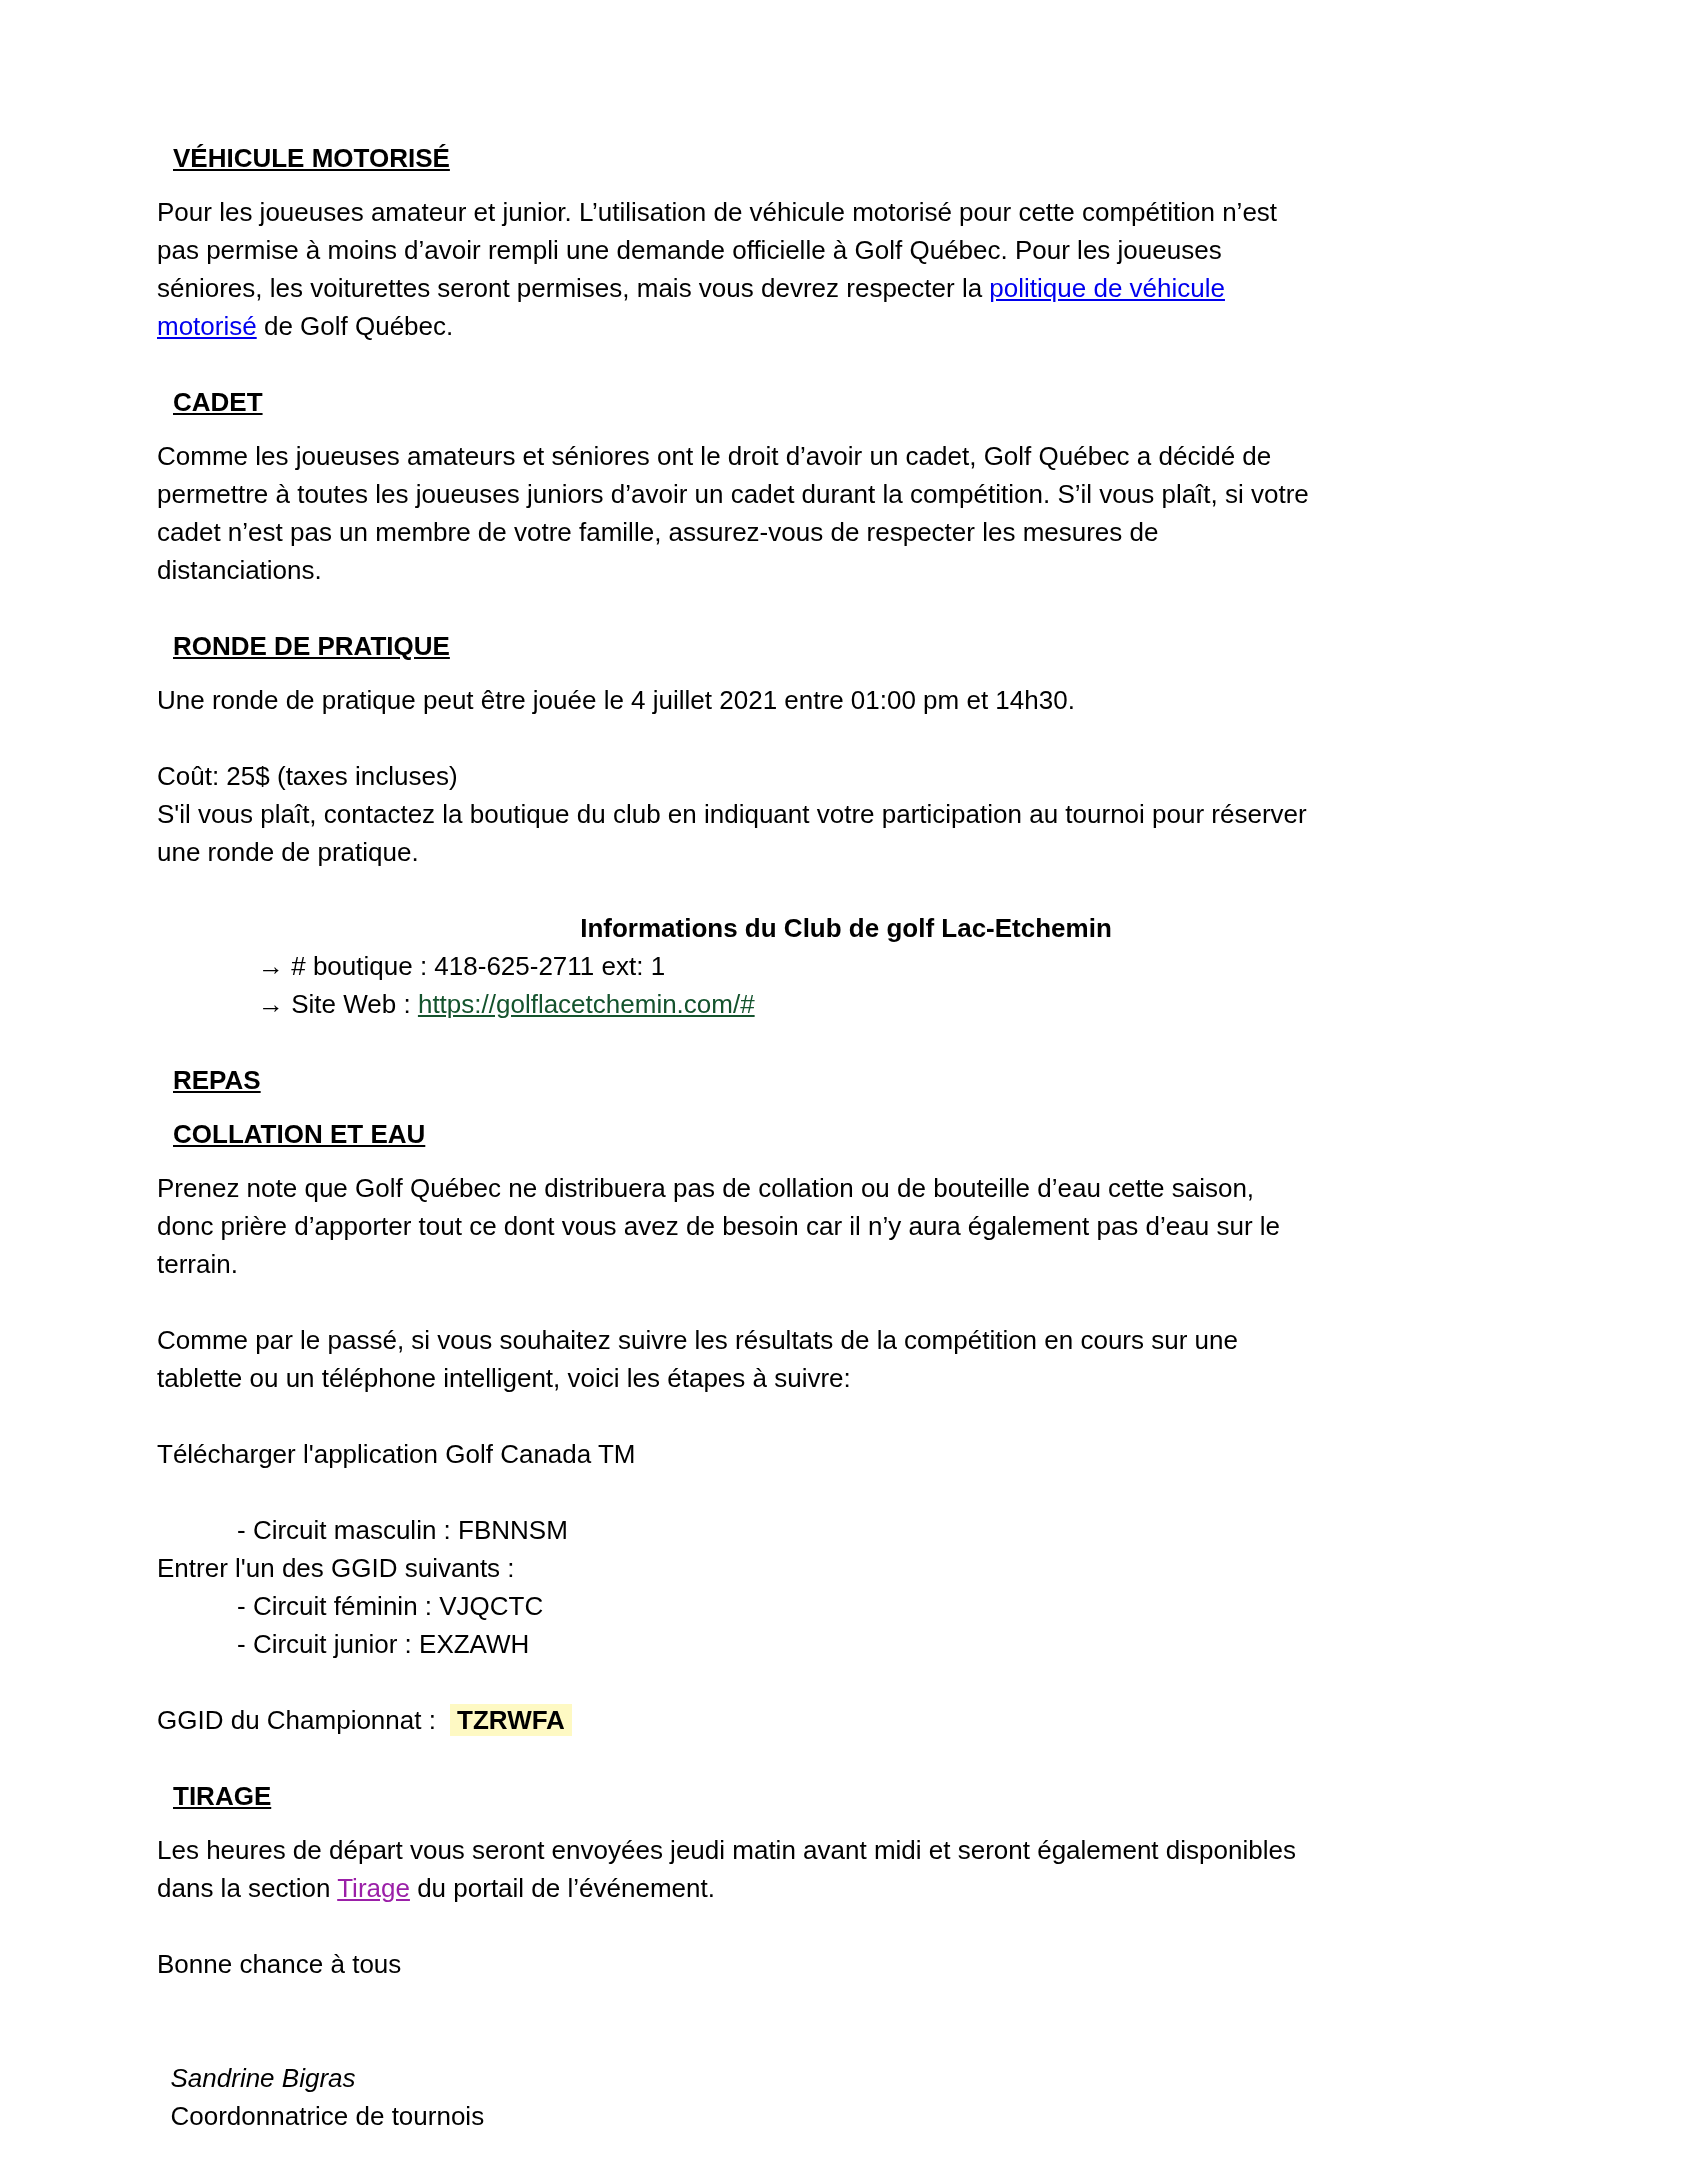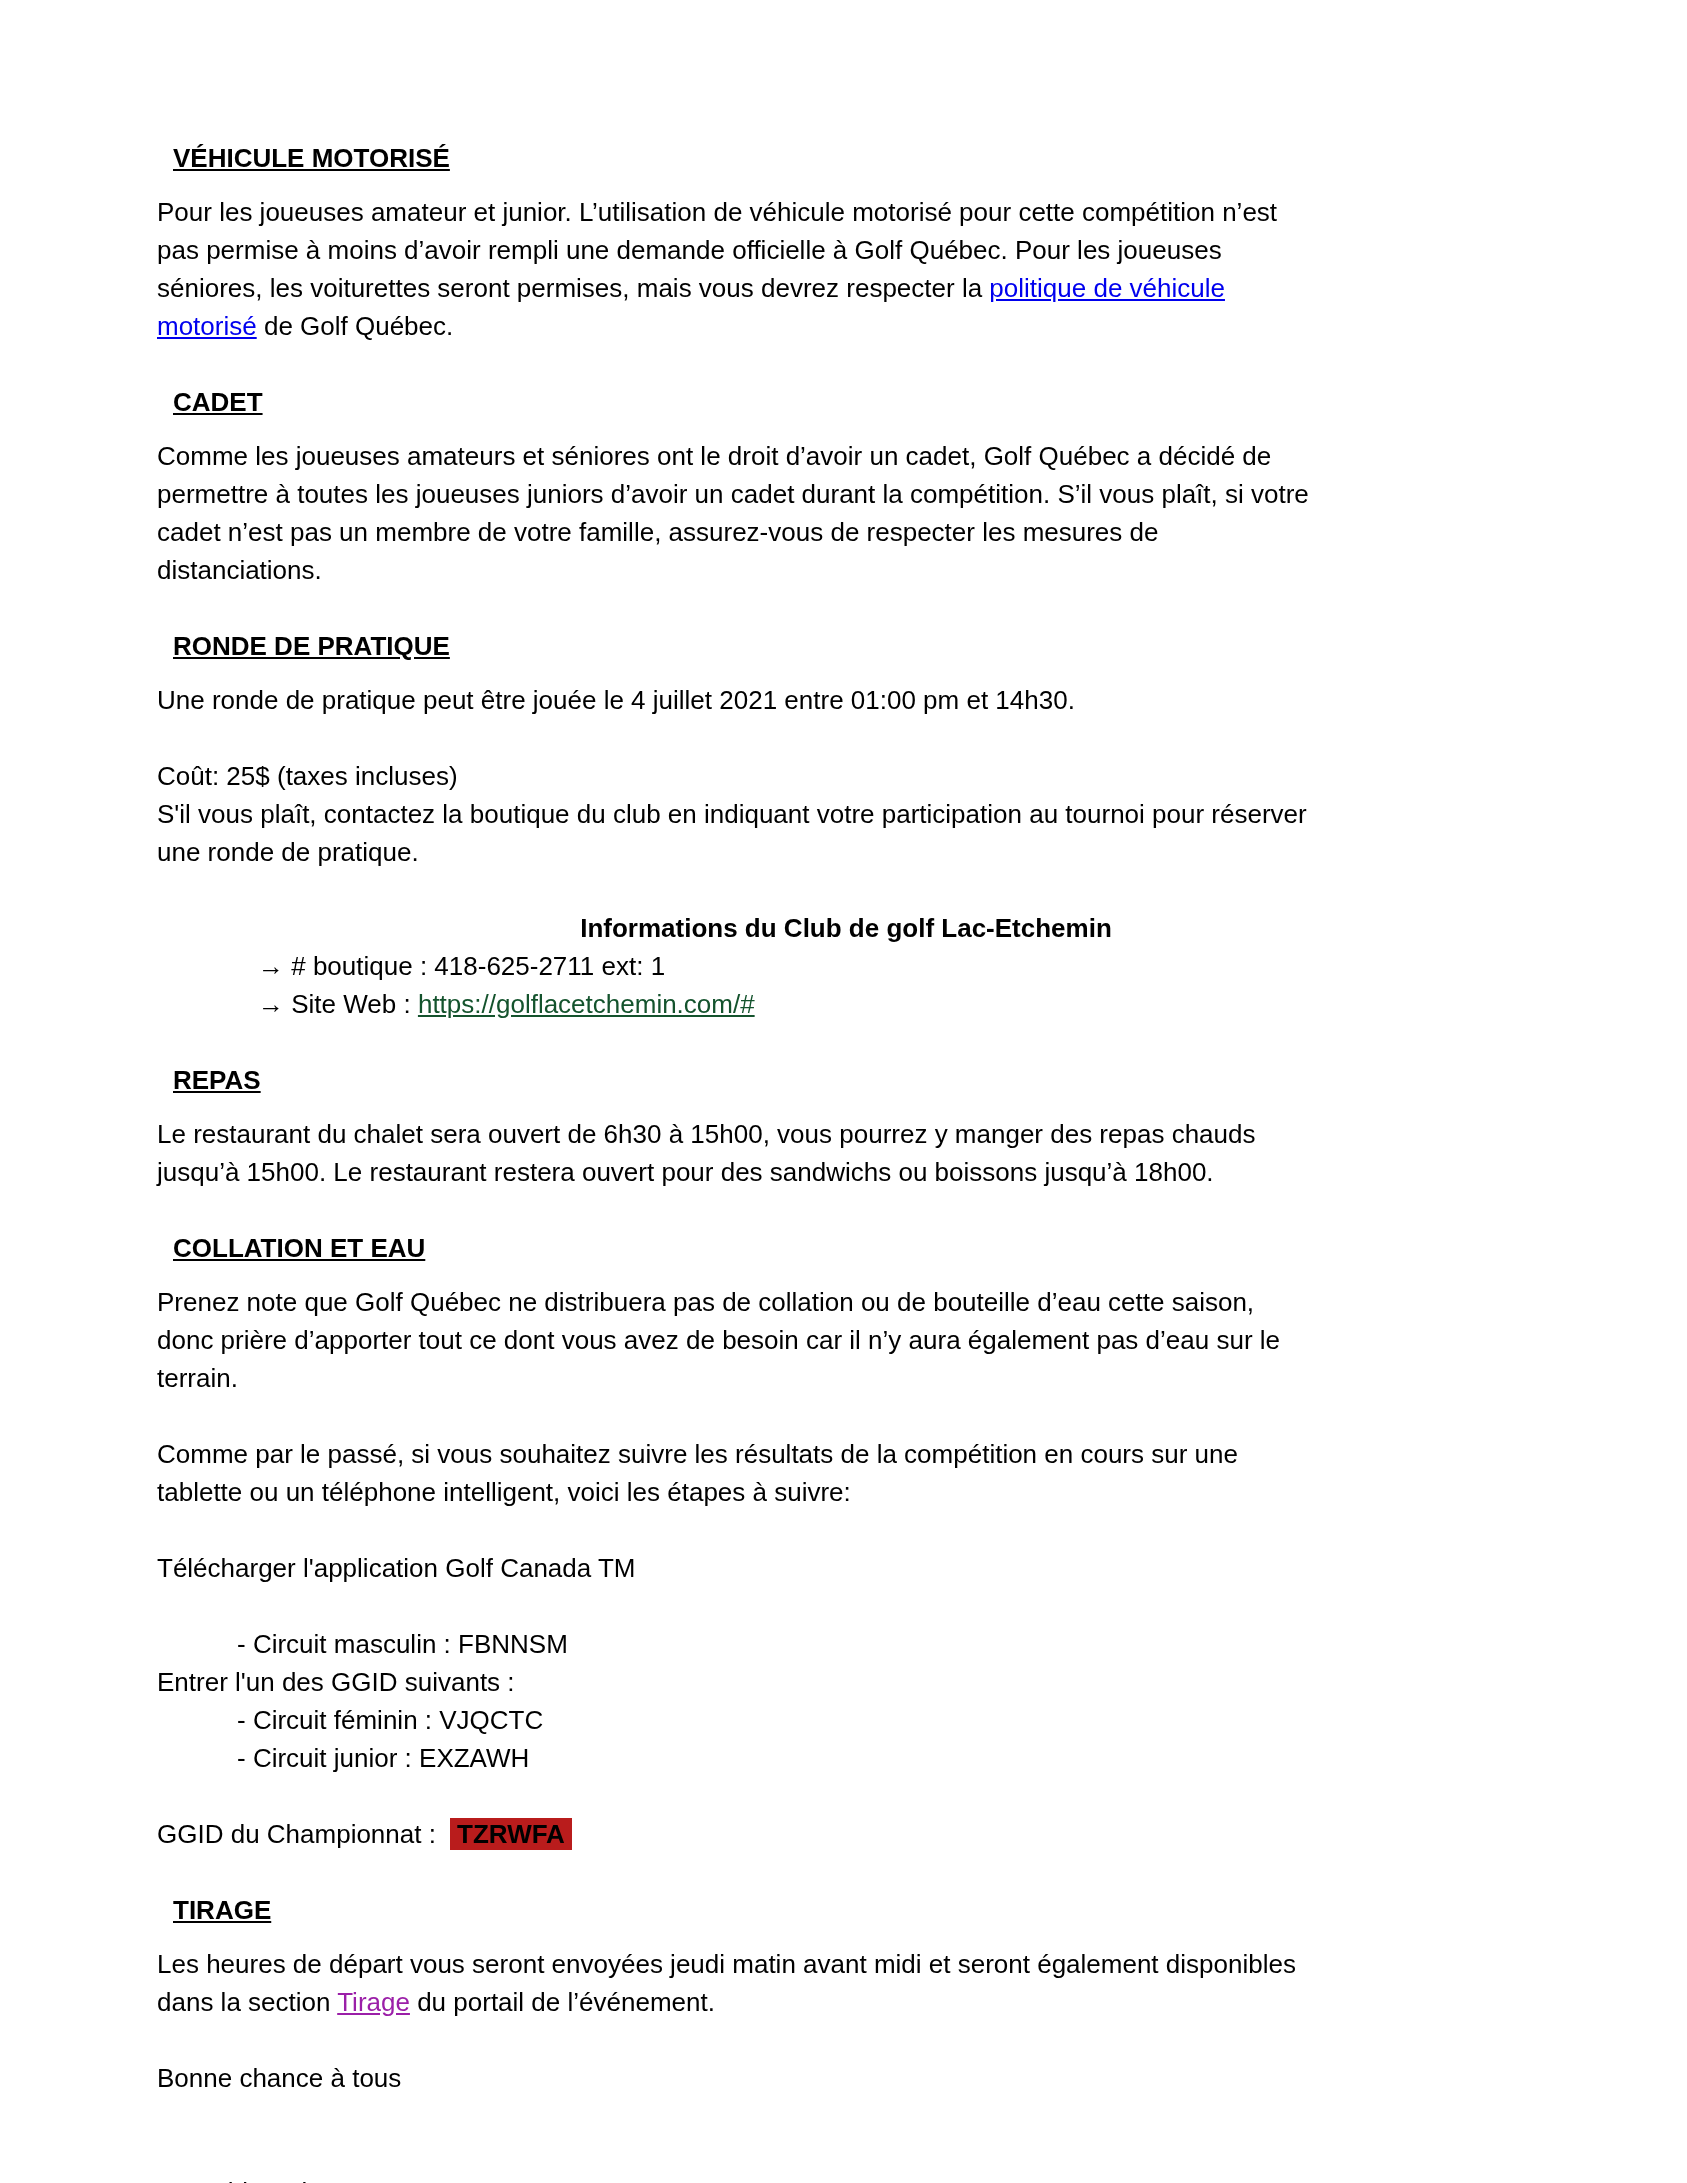--- a/index.html
+++ b/index.html
@@ -28,21 +28,21 @@
   .p0 { margin: 0; white-space: pre-wrap; }
   .bold { font-weight: 700; text-align: center; }
   .ind120 { margin-left: 101px; }
   .ind95  { margin-left: 80px; }
   a.lnk { text-decoration: underline; cursor: pointer; }
   a.blue   { color: #0000ee; }
   a.steel  { color: #14532d; }
   a.purple { color: #9b1fa8; }
   .ggid-val {
     font-weight: 700;
-    background: #b91c1c;
+    background: #fef9c3;
     padding: 0.8px 6.7px;
   }
   .sig { margin-left: 13.5px; }
   .sig-name { font-weight: 400; font-style: italic; white-space: pre-wrap; }
   .gap90 { height: 76px; }
 </style>
 </head>
 <body>
 
 <div class="doc">
@@ -65,22 +65,20 @@
 S'il vous plaît, contactez la boutique du club en indiquant votre participation au tournoi pour réserver
 une ronde de pratique.</p>
 
   <div>
     <div class="p0 bold">Informations du Club de golf Lac-Etchemin</div>
     <div class="p0 ind120">→ # boutique : 418-625-2711 ext: 1</div>
     <div class="p0 ind120 mb45"><span>→ Site Web : </span><a class="lnk steel">https://golflacetchemin.com/#</a></div>
   </div>
 
   <div class="h">REPAS</div>
-  <p class="p">Le restaurant du chalet sera ouvert de 6h30 à 15h00, vous pourrez y manger des repas chauds
-jusqu’à 15h00. Le restaurant restera ouvert pour des sandwichs ou boissons jusqu’à 18h00.</p>
 
   <div class="h">COLLATION ET EAU</div>
   <p class="p">Prenez note que Golf Québec ne distribuera pas de collation ou de bouteille d’eau cette saison,
 donc prière d’apporter tout ce dont vous avez de besoin car il n’y aura également pas d’eau sur le
 terrain.</p>
 
   <p class="p">Comme par le passé, si vous souhaitez suivre les résultats de la compétition en cours sur une
 tablette ou un téléphone intelligent, voici les étapes à suivre:</p>
   <p class="p">Télécharger l'application Golf Canada TM</p>
   <div class="p0 ind95">- Circuit masculin : FBNNSM</div>

